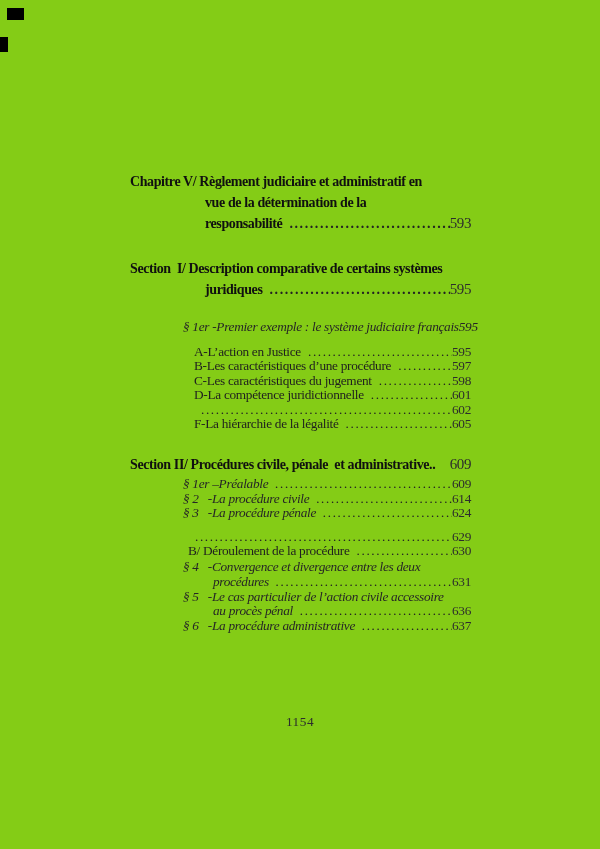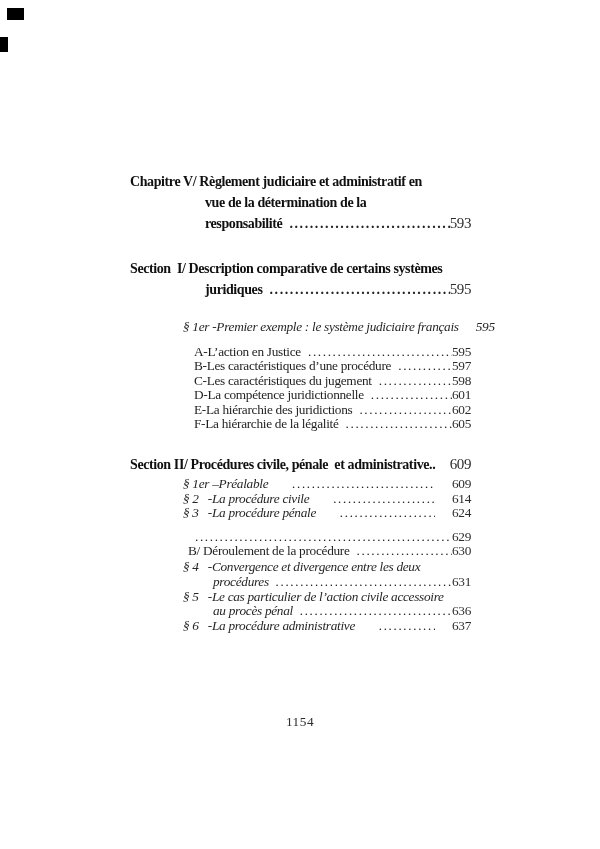--- a/index.html
+++ b/index.html
@@ -1,21 +1,21 @@
 <!DOCTYPE html>
 <html><head>
 <meta charset="utf-8">
 <style>
   * { margin:0; padding:0; box-sizing:border-box; }
   html,body { background:#9a9a9a; }
   .page {
     position:relative;
     width:600px; height:849px;
     margin:0 auto;
-    background:#ffffff;
+    background:#84cc16;
     font-family:"Liberation Serif", serif;
     color:#1f1f1f;
     overflow:hidden;
   }
   .scan-mark { position:absolute; background:#000; }
   .scan-mark.m1 { left:7px;  top:8px;  width:17px; height:12px; }
   .scan-mark.m2 { left:0px;  top:37px; width:8px;  height:15px; }
 
   .toc {
     position:absolute;
@@ -47,21 +47,21 @@
   }
   .spacer { flex:1 1 auto; }
 
   .hd { font-weight:bold; font-size:14px; line-height:21px; color:#101010; letter-spacing:-0.4px; }
   .hd .pg { font-weight:normal; font-size:15px; }
   .it { font-style:italic; color:#262626; }
   .lh18 { line-height:18px; }
   .lh146 { line-height:14.6px; }
 
   .ind-cont   { padding-left:75px; }  
-  .ind-para   { padding-left:53px;gap:17px; }  
+  .ind-para   { padding-left:53px; }  
   .ind-item   { padding-left:64px; }  
   .ind-sub    { padding-left:58px; }  
   .ind-wrap   { padding-left:83px; }  
 
   .mt9{margin-top:9px} .mt10{margin-top:2px} .mt12{margin-top:12px}
   .mt16{margin-top:24px} .mt18{margin-top:18px} .mt23{margin-top:23px}
 
   .attached .pg { padding-left:0; }
 
   .footer {
@@ -123,21 +123,20 @@
       <span class="t">C-Les caractéristiques du jugement</span>
       <span class="lead">..........................................................................................................</span>
       <span class="pg">598</span>
     </div>
     <div class="r ind-item">
       <span class="t">D-La compétence juridictionnelle</span>
       <span class="lead">..........................................................................................................</span>
       <span class="pg">601</span>
     </div>
     <div class="r ind-item">
-      <span class="t">E-La hiérarchie des juridictions</span>
       <span class="lead">..........................................................................................................</span>
       <span class="pg">602</span>
     </div>
     <div class="r ind-item">
       <span class="t">F-La hiérarchie de la légalité</span>
       <span class="lead">..........................................................................................................</span>
       <span class="pg">605</span>
     </div>
 
 

